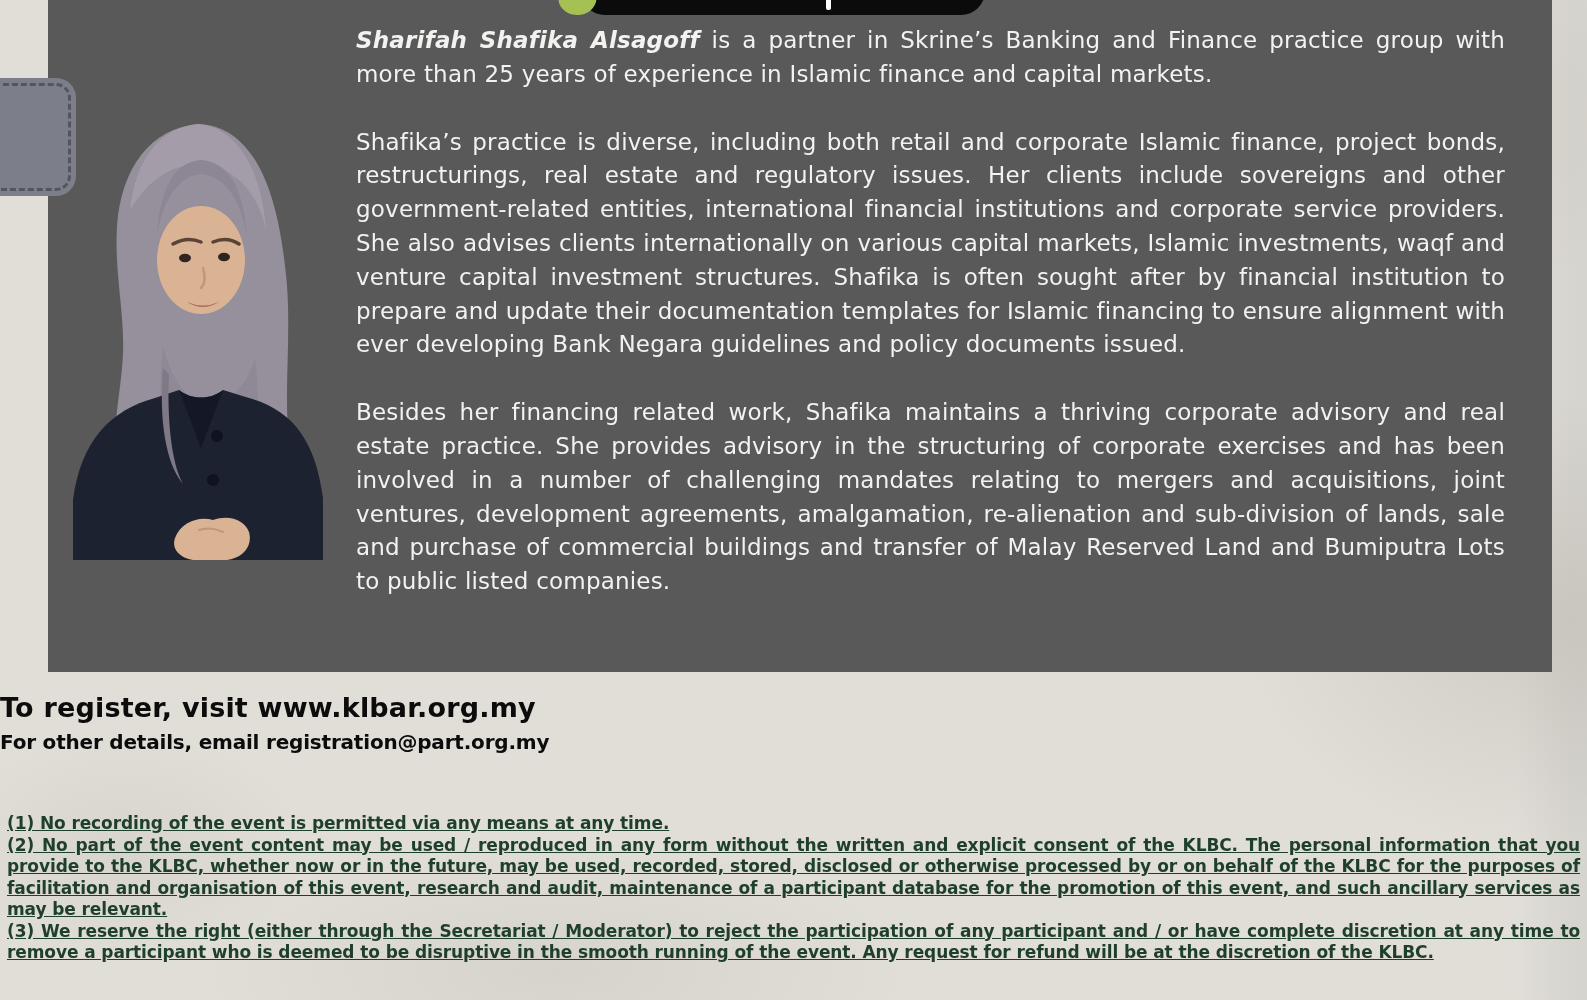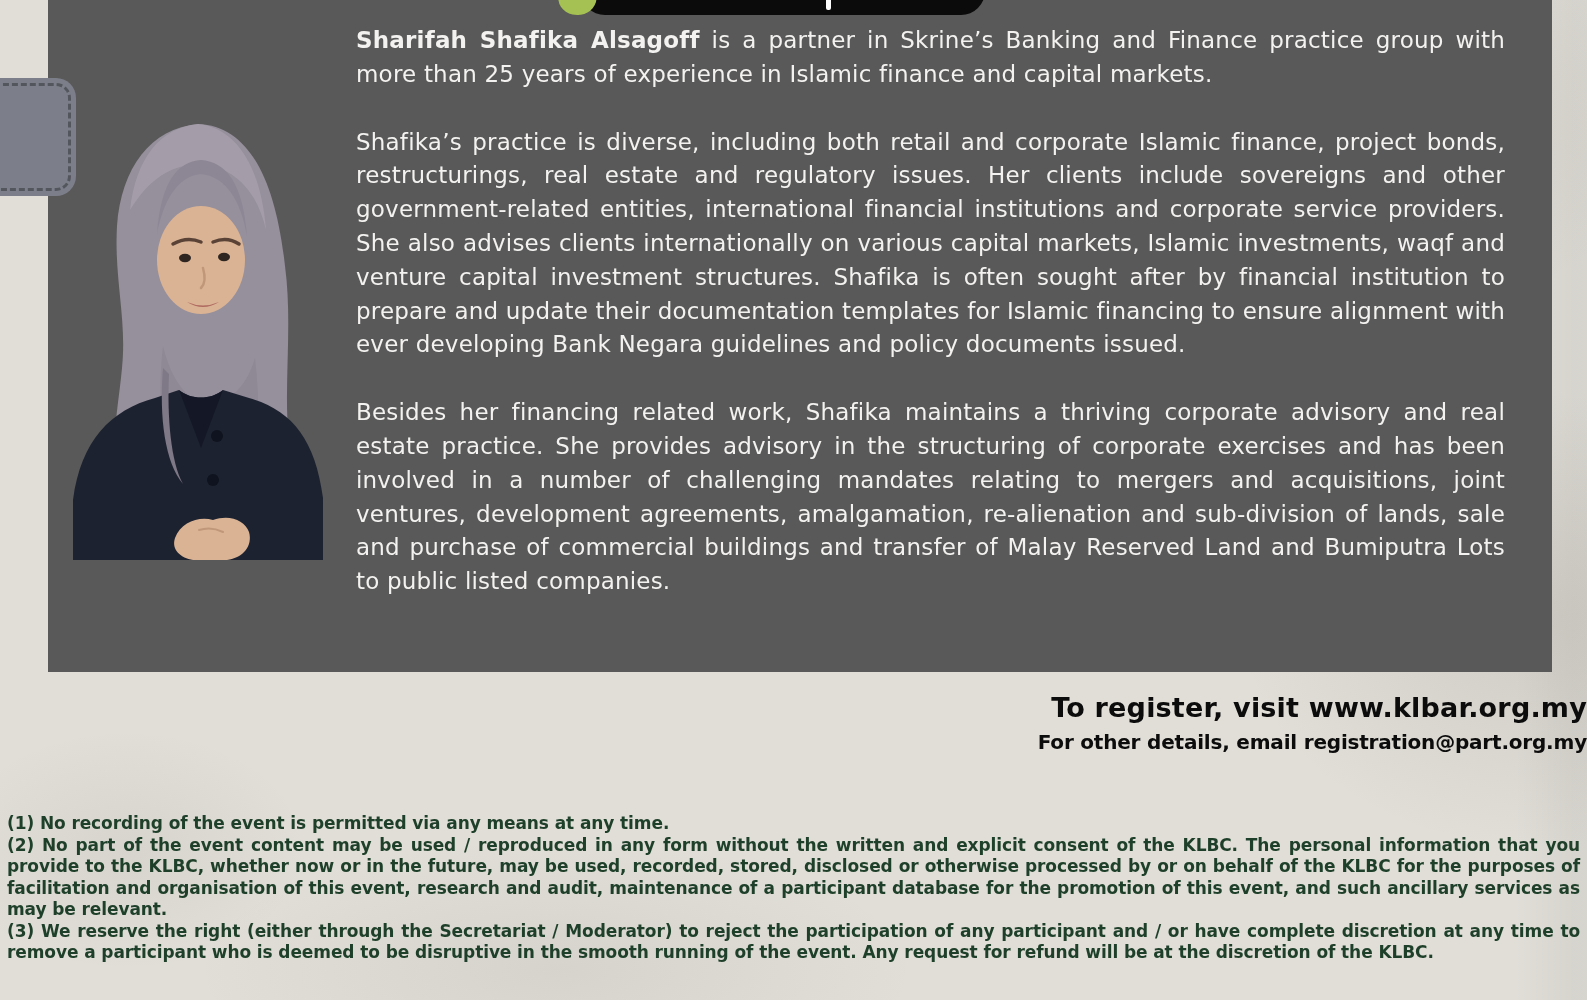--- a/index.html
+++ b/index.html
@@ -52,34 +52,34 @@
     position:absolute; left:59px; top:118px; width:278px; height:442px;
   }
   
   .bio{
     position:absolute; left:356px; top:24px; width:1149px;
     color:#f3f2f0; font-size:23px; line-height:33.8px;
     text-align:justify; letter-spacing:0.2px;
   }
   .bio p{ margin:0 0 34px 0; }
   .bio p:last-child{ margin-bottom:0;margin-top:24px; }
-  .bio .b{ font-weight:700; }
+  .bio .b{ font-weight:700;font-style:italic; }
   
   .register{
     position:absolute; left:0; top:692px; width:1587px;
-    text-align:right; color:#0c0c0c;
+    text-align:left; color:#0c0c0c;
   }
   .register .r1{ font-size:27px; font-weight:700; margin-bottom:7px; letter-spacing:0.2px; }
   .register .r2{ font-size:20px; font-weight:700; margin-bottom:7px; letter-spacing:-0.2px; }
   .register .r3{ font-size:20px; font-weight:700; letter-spacing:-0.2px; }
   
   .terms{
     position:absolute; left:7px; top:813px; width:1573px;
     color:#1e3f29; font-size:17px; font-weight:700; line-height:21.5px;
-    text-align:justify; letter-spacing:-0.1px;
+    text-align:justify; letter-spacing:-0.1px;text-decoration:underline;
   }
   .terms p{ margin:0; }
 </style>
 </head>
 <body>
 
 <div class="page">
 
   <div class="gray-panel"></div>
 

